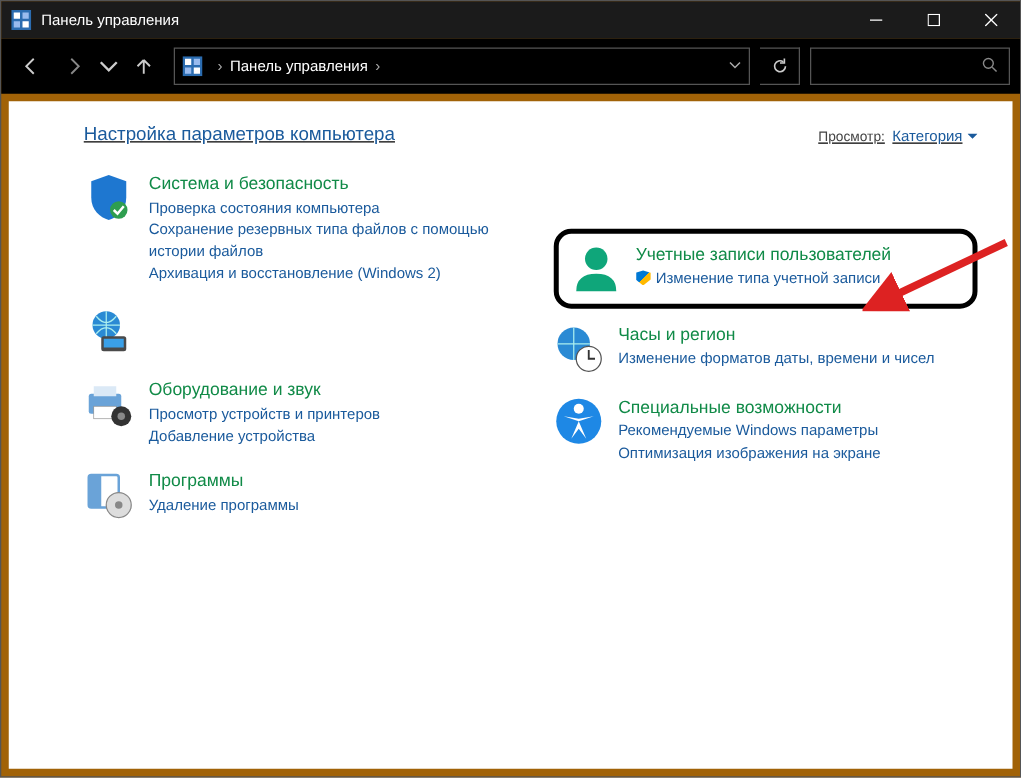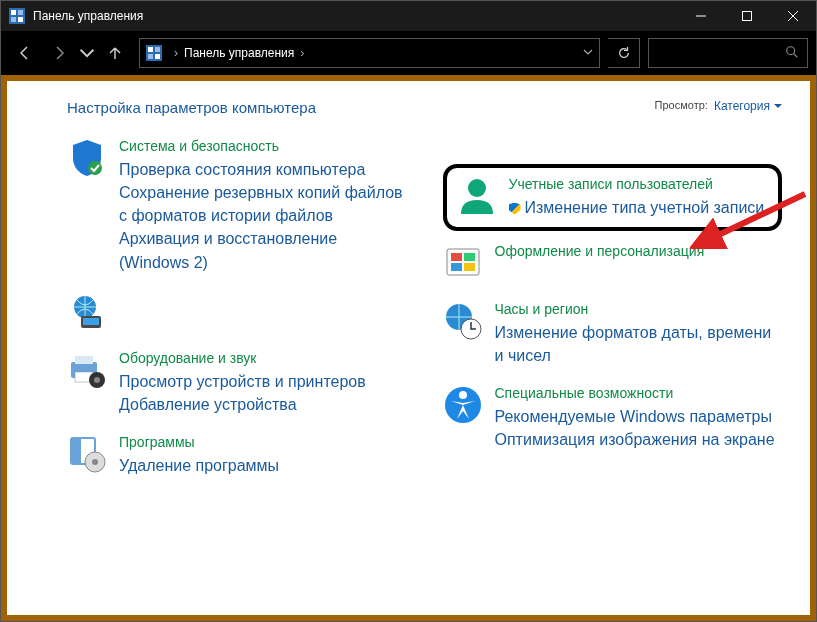--- a/index.html
+++ b/index.html
@@ -40,32 +40,32 @@
   .search {
     width: 160px; height: 30px; background: #000; border: 1px solid #555;
     display: flex; align-items: center; justify-content: flex-end; padding: 0 8px; color: #888;
   }
 
   
   .content {
     flex: 1; background: #fff; margin: 6px; padding: 18px 28px 18px 60px; overflow: hidden;
     position: relative;
   }
-  .heading-row { display: flex; align-items: flex-start; margin-bottom: 22px; }
+  .heading-row { display: flex; align-items: flex-end; margin-bottom: 22px; text-decoration: underline; }
   .heading { color: #1a5a9c; font-size: 15px; flex: 1; }
   .view-label { color: #444; font-size: 11px; margin-right: 6px; }
   .view-value { color: #1a5a9c; font-size: 12px; display: inline-flex; align-items: center; gap: 4px; }
 
   .grid { display: flex; gap: 36px; align-items: center; }
   .col { flex: 1; }
   .category { display: flex; gap: 12px; margin-bottom: 18px; }
   .cat-icon { width: 40px; height: 40px; flex-shrink: 0; }
   .cat-body { padding-top: 0; }
   .cat-title { color: #108a47; font-size: 14px; line-height: 1.2; margin-bottom: 3px; display: block; }
-  .cat-link { color: #1a5a9c; font-size: 16px; display: block; line-height: 1.45; }
+  .cat-link { color: #1a5a9c; font-size: 12px; display: block; line-height: 1.45; }
   .cat-link.shield::before {
     content: ""; display: inline-block; width: 12px; height: 12px;
     background: linear-gradient(135deg, #0078d4 0 50%, #ffb900 50% 100%);
     clip-path: polygon(50% 0, 100% 15%, 100% 60%, 50% 100%, 0 60%, 0 15%);
     margin-right: 4px; vertical-align: -2px;
   }
 
   .highlight-box {
     border: 4px solid #000000; border-radius: 14px; padding: 8px 10px;
   }
@@ -190,21 +190,21 @@
           <span class="cat-icon">
             <svg viewBox="0 0 40 40">
                 <path d="M20 2 L34 7 V20 C34 30 27 36 20 38 C13 36 6 30 6 20 V7 Z" fill="#1e77d0"></path>
                 <circle cx="28" cy="30" r="7" fill="#2e9e4f"></circle>
                 <path d="M24 30 L27 33 L32 27" fill="none" stroke="#fff" stroke-width="2"></path>
               </svg>
           </span>
           <div class="cat-body">
             <a class="cat-title link">Система и безопасность</a>
             <a class="cat-link link">Проверка состояния компьютера</a>
-            <a class="cat-link link">Сохранение резервных копий файлов с форматов истории файлов</a>
+            <a class="cat-link link">Сохранение резервных типа файлов с помощью истории файлов</a>
             <a class="cat-link link">Архивация и восстановление (Windows 2)</a>
           </div>
         </div>
 
         <div class="category">
           <span class="cat-icon">
             <svg viewBox="0 0 40 40">
                 <circle cx="18" cy="15" r="11" fill="#2a8ad4"></circle>
                 <path d="M7 15 H29 M18 4 V26 M10 8 Q18 18 26 8 M10 22 Q18 12 26 22" fill="none" stroke="#aee" stroke-width="1"></path>
                 <rect x="14" y="24" width="20" height="12" rx="2" fill="#4a4a4a"></rect>
@@ -257,34 +257,20 @@
                 <circle cx="20" cy="12" r="9" fill="#0fa67a"></circle>
                 <path d="M4 38 Q4 24 20 24 Q36 24 36 38 Z" fill="#0fa67a"></path>
               </svg>
           </span>
           <div class="cat-body">
             <a class="cat-title link">Учетные записи пользователей</a>
             <a class="cat-link link shield">Изменение типа учетной записи</a>
           </div>
         </div>
 
-        <div class="category">
-          <span class="cat-icon">
-            <svg viewBox="0 0 40 40">
-                <rect x="4" y="6" width="32" height="26" rx="2" fill="#fff" stroke="#888"></rect>
-                <rect x="8" y="10" width="11" height="8" fill="#e74c3c"></rect>
-                <rect x="21" y="10" width="11" height="8" fill="#2ecc71"></rect>
-                <rect x="8" y="20" width="11" height="8" fill="#3498db"></rect>
-                <rect x="21" y="20" width="11" height="8" fill="#f1c40f"></rect>
-              </svg>
-          </span>
-          <div class="cat-body">
-            <a class="cat-title link">Оформление и персонализация</a>
-          </div>
-        </div>
 
         <div class="category">
           <span class="cat-icon">
             <svg viewBox="0 0 40 40">
                 <circle cx="16" cy="16" r="13" fill="#2a8ad4"></circle>
                 <path d="M3 16 H29 M16 3 V29" stroke="#aee" stroke-width="1"></path>
                 <circle cx="28" cy="28" r="10" fill="#fff" stroke="#555"></circle>
                 <path d="M28 21 V28 H33" fill="none" stroke="#333" stroke-width="1.5"></path>
               </svg>
           </span>

